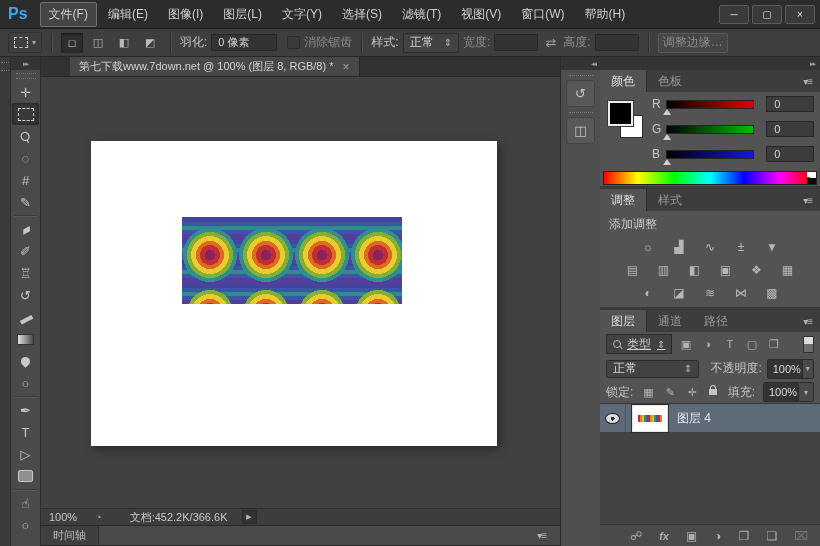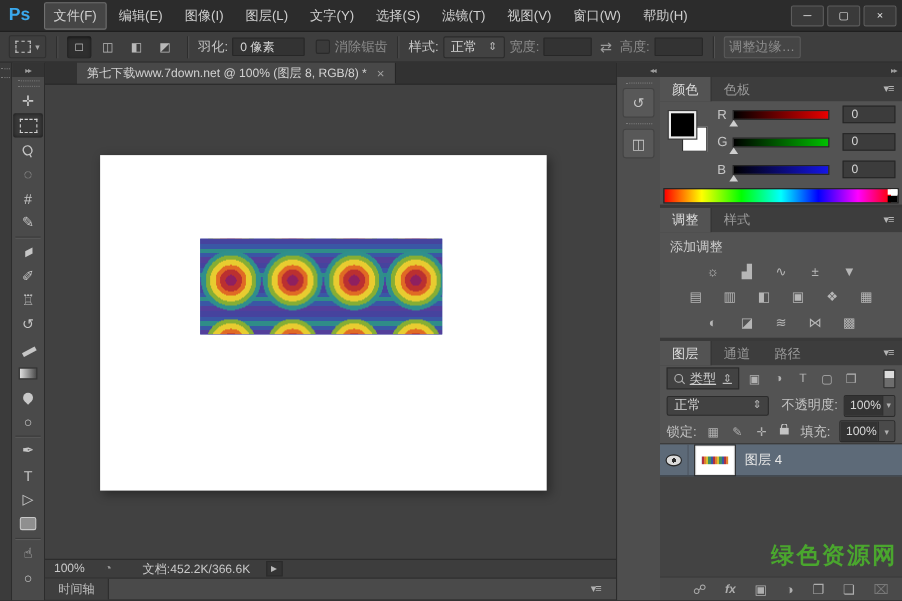--- a/index.html
+++ b/index.html
@@ -463,16 +463,15 @@
         <span class="bicon">▣</span>
         <span class="bicon">◑</span>
         <span class="bicon">❐</span>
         <span class="bicon">❏</span>
         <span class="bicon dim">⌧</span>
       </div>
     </section>
   </aside>
 
   <div id="wm">
-    <div class="wm1">绿色资源网</div>
   </div>
 
 </div>
 
 </body></html>

